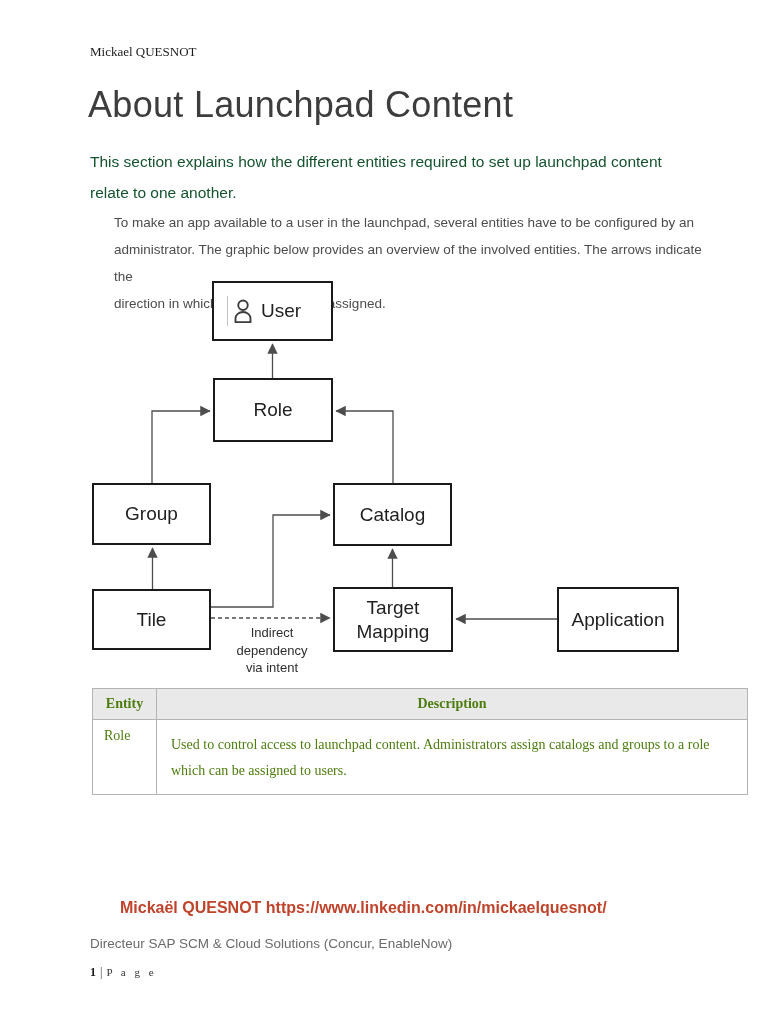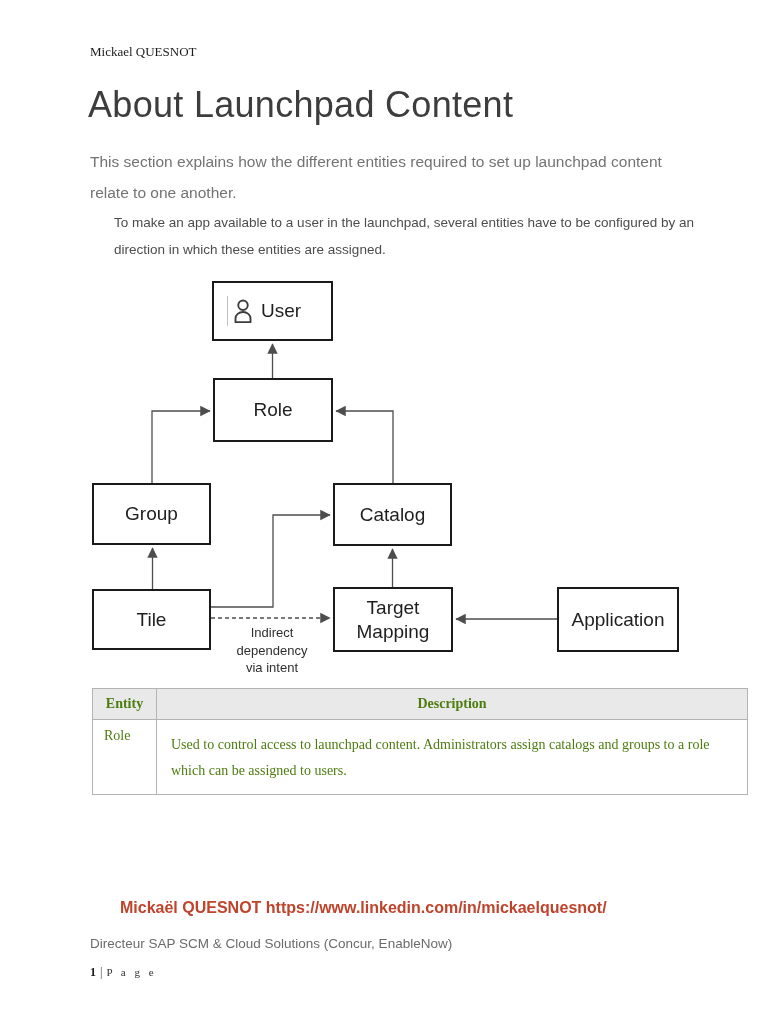--- a/index.html
+++ b/index.html
@@ -11,21 +11,21 @@
     position:absolute;left:90px;top:44px;
     font-family:"Liberation Serif",serif;font-size:13px;color:#1c1c1c;
   }
   .page-title{
     position:absolute;left:88px;top:84px;
     font-size:36px;color:#3d3d3d;letter-spacing:0.3px;font-weight:400;
   }
   .intro p, .detail p{margin:0;}
   .intro{
     position:absolute;left:90px;top:146px;width:600px;
-    font-size:15.5px;line-height:31px;color:#737373;
+    font-size:15.5px;line-height:31px;color:#14532d;
   }
   .detail{
     position:absolute;left:90px;top:209px;width:610px;
     font-size:13.5px;line-height:27px;color:#4c4c4c;margin-left:24px;
   }
   
   .diagram-svg{position:absolute;left:0;top:0;width:768px;height:1024px;pointer-events:none;}
   .node{
     position:absolute;background:#fff;border:2px solid #1a1a1a;
     display:flex;align-items:center;justify-content:center;
@@ -83,20 +83,21 @@
 
 <h1 class="page-title" style="margin:0;">About Launchpad Content</h1>
 
 <div class="intro">
   <p>This section explains how the different entities required to set up launchpad content</p>
   <p>relate to one another.</p>
 </div>
 
 <div class="detail">
   <p>To make an app available to a user in the launchpad, several entities have to be configured by an</p>
+  <p>administrator. The graphic below provides an overview of the involved entities. The arrows indicate the</p>
   <p>direction in which these entities are assigned.</p>
 </div>
 
 <svg class="diagram-svg" viewBox="0 0 768 1024">
   <defs>
     <marker id="ah" markerWidth="9" markerHeight="9" refX="7.5" refY="4.5" orient="auto">
       <path d="M0,0.5 L8,4.5 L0,8.5 z" fill="#4d4d4d"></path>
     </marker>
   </defs>
   <g stroke="#4d4d4d" stroke-width="1.3" fill="none">

